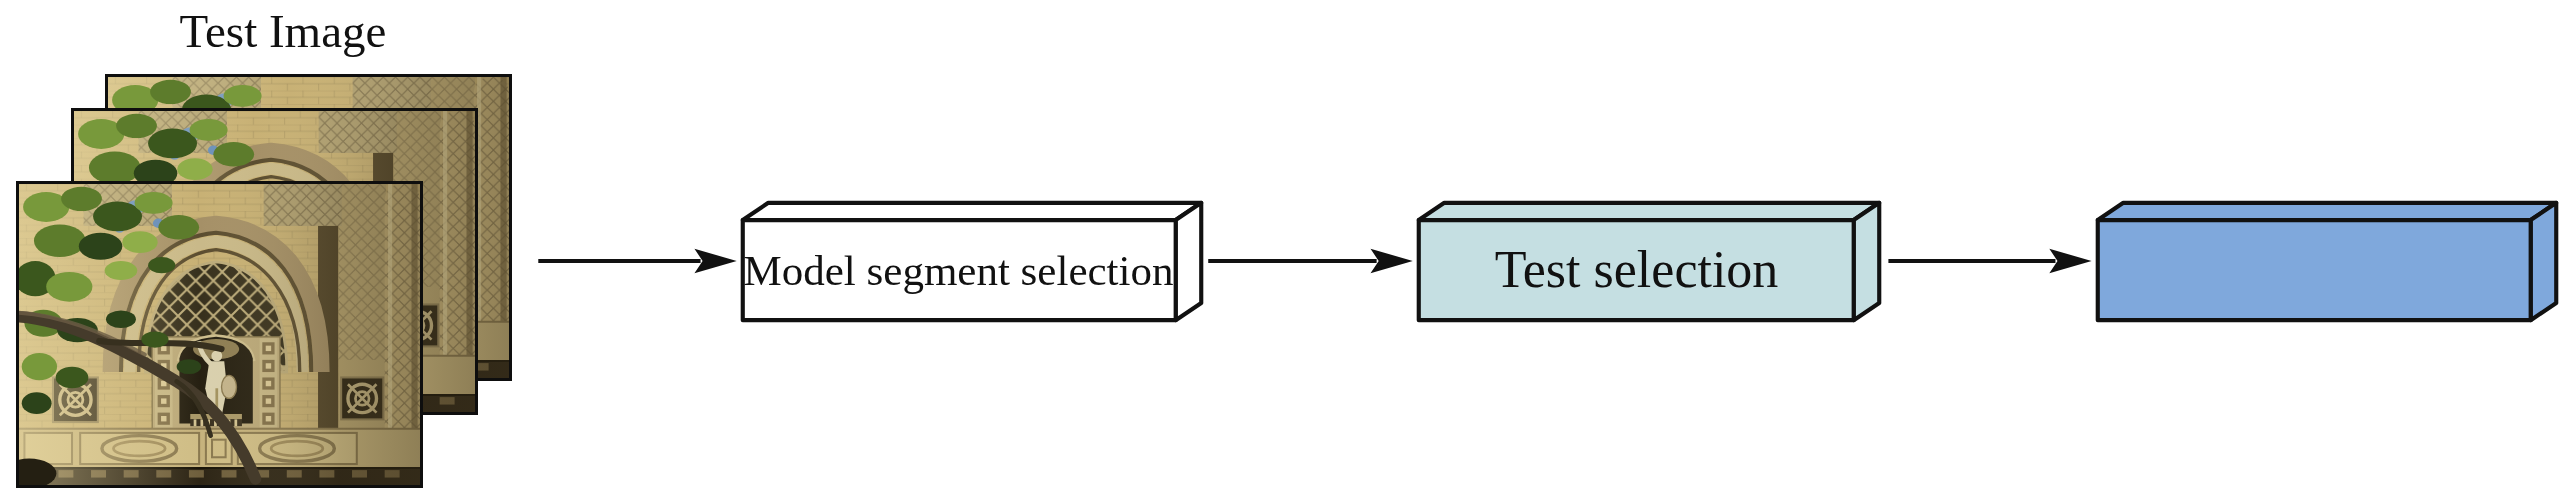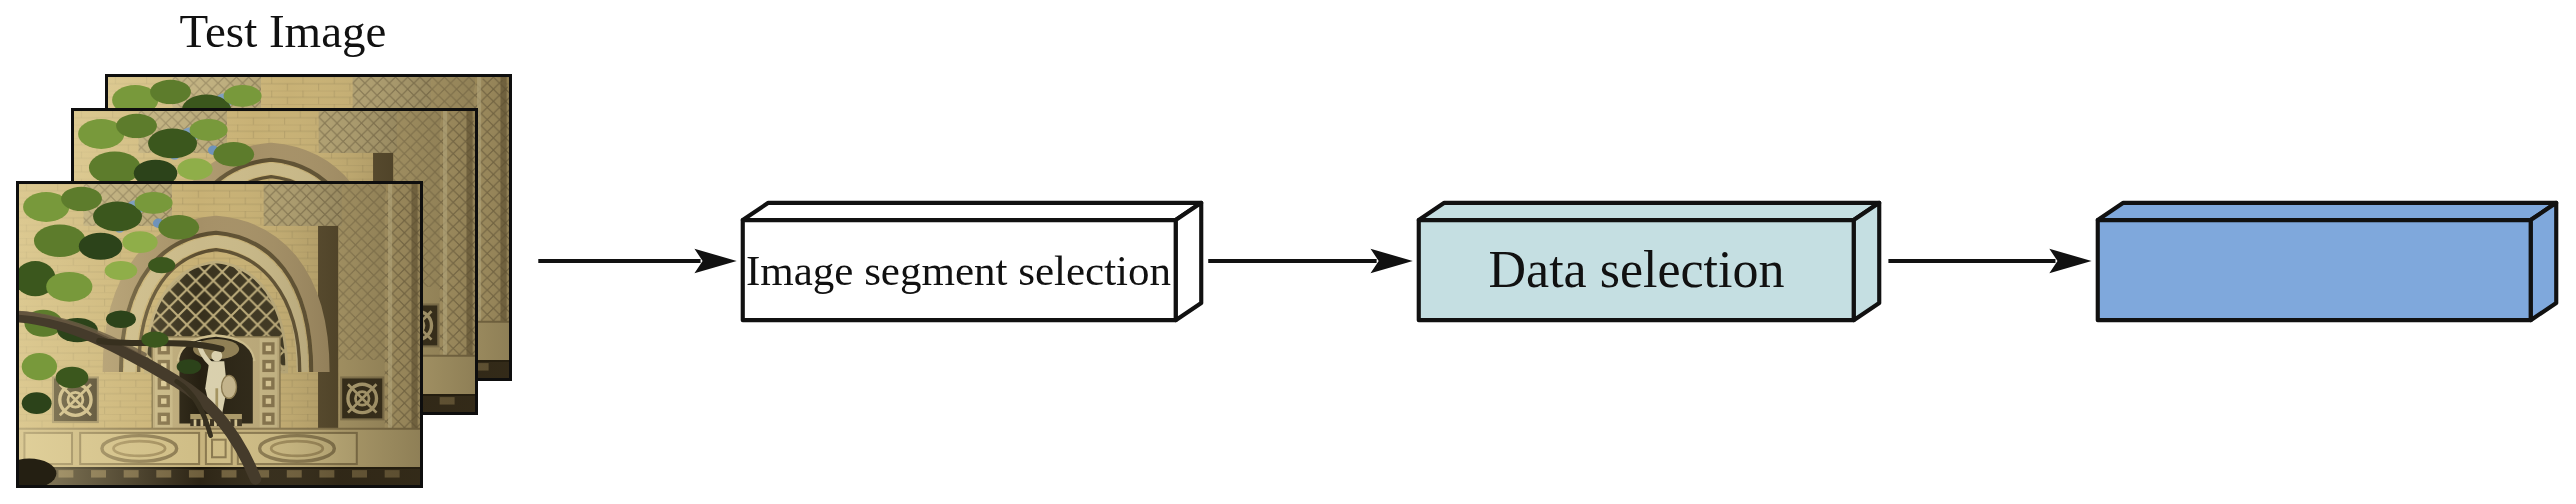--- a/index.html
+++ b/index.html
@@ -253,17 +253,17 @@
     <polygon points="4,29 41,4 671,4 634,29" fill="#c5dfe2"></polygon>
     <polygon points="634,29 671,4 671,149 634,174" fill="#c5dfe2"></polygon>
     <rect x="4" y="29" width="630" height="145" fill="#c5dfe2"></rect>
   </svg>
   <svg class="node-svg n3" width="464" height="123" viewBox="0 0 672 178">
     <polygon points="4,29 41,4 668,4 631,29" fill="#7fa8dc"></polygon>
     <polygon points="631,29 668,4 668,149 631,174" fill="#7fa8dc"></polygon>
     <rect x="4" y="29" width="627" height="145" fill="#7fa8dc"></rect>
   </svg>
 
-  <div class="node-label l1">Image segment selection</div>
-  <div class="node-label l2">Data selection</div>
+  <div class="node-label l1">Model segment selection</div>
+  <div class="node-label l2">Test selection</div>
 
 </div>
 
 
 </body></html>

